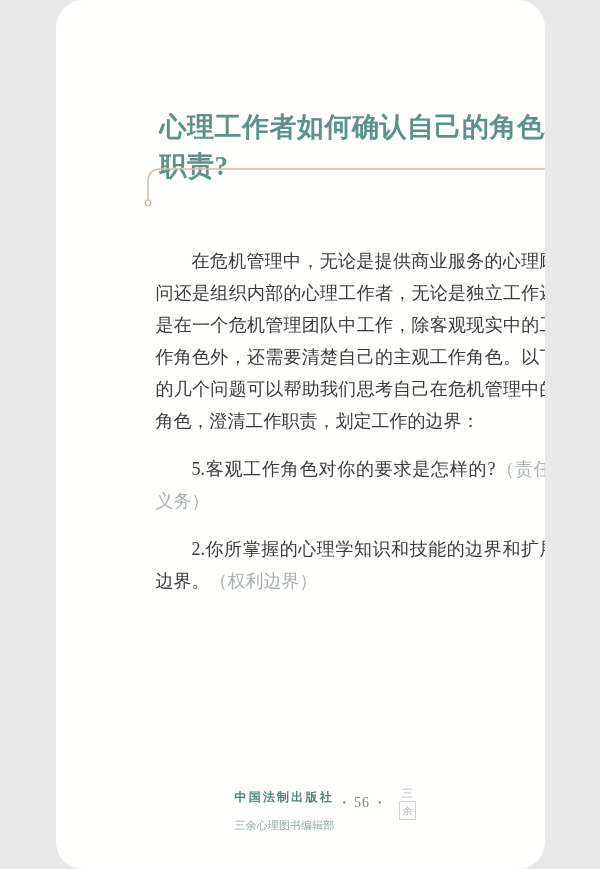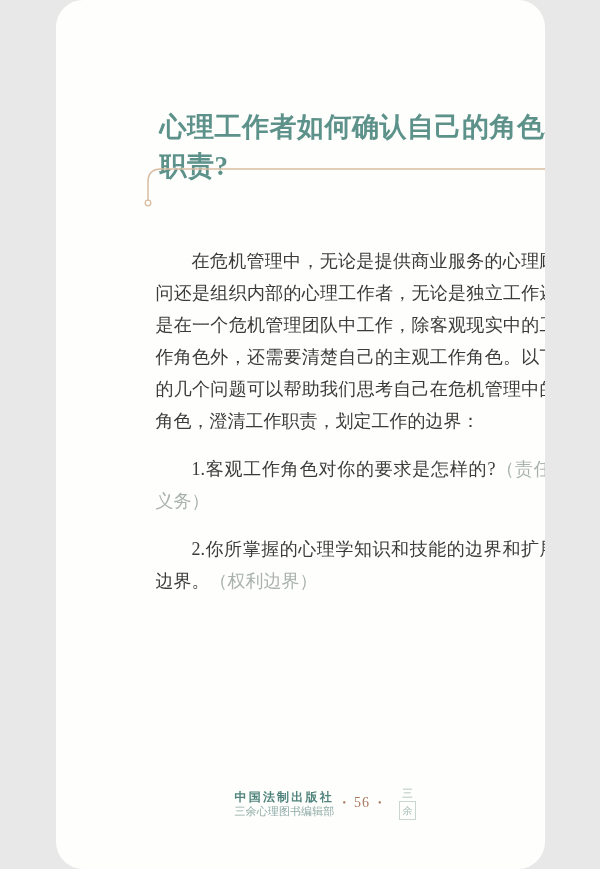--- a/index.html
+++ b/index.html
@@ -38,21 +38,21 @@
     position:absolute;left:168px;top:5px;width:110px;
     font-family:"Liberation Sans","DejaVu Sans",sans-serif;
     line-height:12px;
   }
   .publisher .pub1{
     font-size:12px;font-weight:bold;
     color:var(--footer_teal,#4f837b);
     letter-spacing:2.2px;white-space:nowrap;
   }
   .publisher .pub2{
-    font-size:11px;margin-top:2px;
+    font-size:11px;margin-top:16px;
     color:var(--footer_teal_light,#8faba5);
     letter-spacing:0.1px;white-space:nowrap;
   }
   .pagenum{
     position:absolute;left:276px;top:10px;
     display:flex;align-items:center;gap:8px;
     color:var(--pagenum_tan,#a9775b);
     font-family:"Liberation Serif","DejaVu Serif",serif;
   }
   .pagenum .dot{font-size:10px;line-height:10px;}
@@ -78,21 +78,21 @@
 
   <h1 class="title">心理工作者如何确认自己的角色和职责?</h1>
 
   <svg class="bracket-svg" width="600" height="869" viewBox="0 0 600 869" aria-hidden="true">
     <path d="M512 100 L512 157 Q512 169 499 169 L105 169 Q92 169 92 182 L92 200" fill="none" stroke="#d8bca1" stroke-width="1.5" stroke-linecap="round"></path>
     <circle cx="92" cy="203" r="2.8" fill="none" stroke="#d8bca1" stroke-width="1.3"></circle>
   </svg>
 
   <div class="body-text">
     <p><span>在危机管理中，无论是提供商业服务的心理顾问还是组织内部的心理工作者，无论是独立工作还是在一个危机管理团队中工作，除客观现实中的工作角色外，还需要清楚自己的主观工作角色。以下的几个问题可以帮助我们思考自己在危机管理中的角色，澄清工作职责，划定工作的边界：</span></p>
-    <p><span>1.客观工作角色对你的要求是怎样的?</span><span class="note">（责任/义务）</span></p>
+    <p><span>5.客观工作角色对你的要求是怎样的?</span><span class="note">（责任/义务）</span></p>
     <p><span>2.你所掌握的心理学知识和技能的边界和扩展边界。</span><span class="note">（权利边界）</span></p>
   </div>
 
   <div class="footer">
     <div class="publisher">
       <div class="pub1">中国法制出版社</div>
       <div class="pub2">三余心理图书编辑部</div>
     </div>
     <div class="pagenum">
       <span class="dot">•</span>

